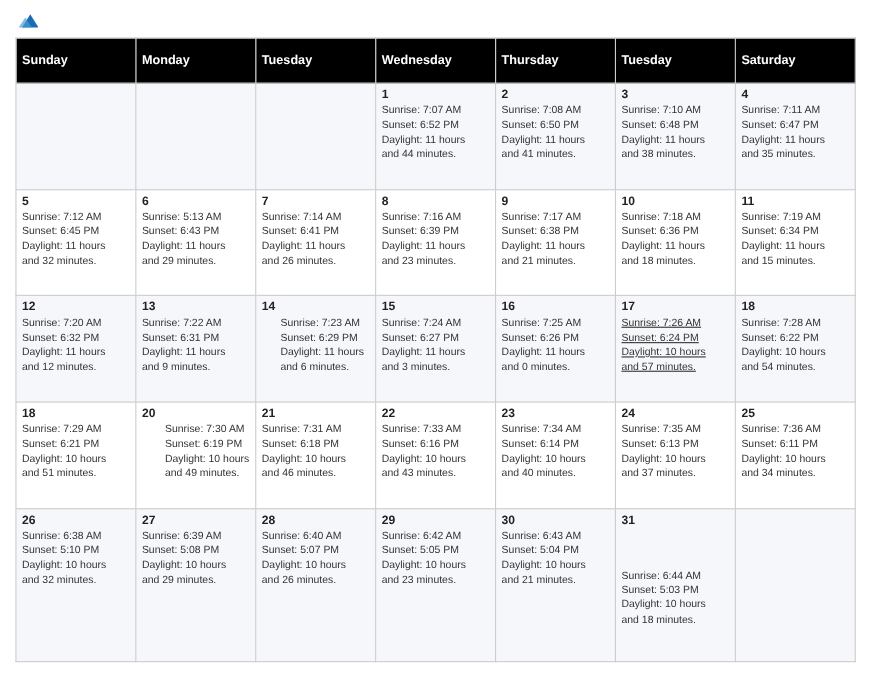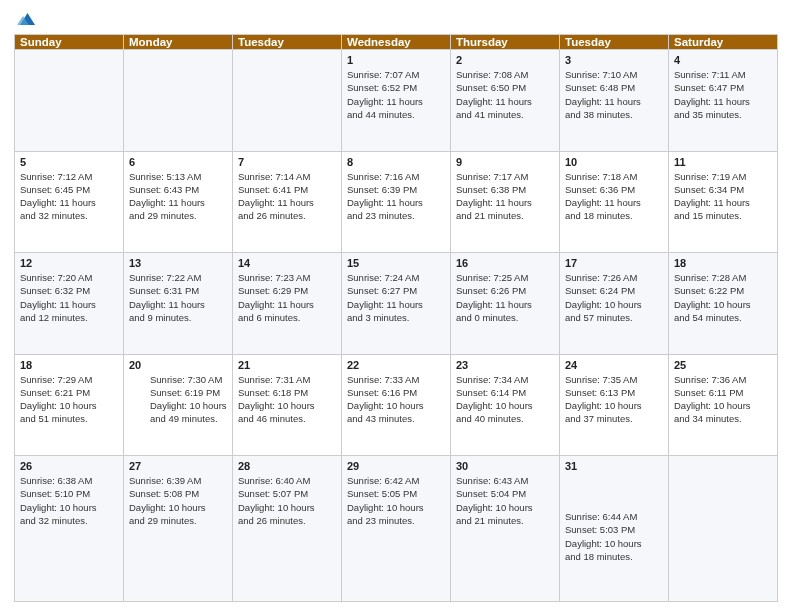--- a/index.html
+++ b/index.html
@@ -58,26 +58,26 @@
     .subtitle {
       font-size: 13px;
       color: #444;
     }
     .calendar {
       width: 100%;
       border-collapse: collapse;
       flex: 1;
     }
     .calendar thead tr th {
-      background-color: #a16207;
+      background-color: #000000;
       color: #fff;
       font-size: 11.5px;
       font-weight: bold;
       text-align: left;
-      padding: 1px 5px;
+      padding: 14px 5px;
       border: 1px solid #ccc;
     }
     .calendar tbody tr td {
       border: 1px solid #ccc;
       vertical-align: top;
       padding: 4px 5px;
       font-size: 10px;
       color: #333;
       width: calc(100% / 7);
       height: 78px;
@@ -233,42 +233,42 @@
           </td>
           <td>
             <span class="day-number">13</span>
             <div class="day-info" style="white-space: pre-line;">Sunrise: 7:22 AM
 Sunset: 6:31 PM
 Daylight: 11 hours
 and 9 minutes.</div>
           </td>
           <td>
             <span class="day-number">14</span>
-            <div class="day-info" style="white-space: pre-line;">Sunrise: 7:23 AM
+            <div class="day-info" style="white-space: pre-line; margin-left: 17px;">Sunrise: 7:23 AM
 Sunset: 6:29 PM
 Daylight: 11 hours
 and 6 minutes.</div>
           </td>
           <td>
             <span class="day-number">15</span>
             <div class="day-info" style="white-space: pre-line;">Sunrise: 7:24 AM
 Sunset: 6:27 PM
 Daylight: 11 hours
 and 3 minutes.</div>
           </td>
           <td>
             <span class="day-number">16</span>
             <div class="day-info" style="white-space: pre-line;">Sunrise: 7:25 AM
 Sunset: 6:26 PM
 Daylight: 11 hours
 and 0 minutes.</div>
           </td>
           <td>
             <span class="day-number">17</span>
-            <div class="day-info" style="white-space: pre-line;">Sunrise: 7:26 AM
+            <div class="day-info" style="white-space: pre-line; text-decoration: underline;">Sunrise: 7:26 AM
 Sunset: 6:24 PM
 Daylight: 10 hours
 and 57 minutes.</div>
           </td>
           <td>
             <span class="day-number">18</span>
             <div class="day-info" style="white-space: pre-line;">Sunrise: 7:28 AM
 Sunset: 6:22 PM
 Daylight: 10 hours
 and 54 minutes.</div>

